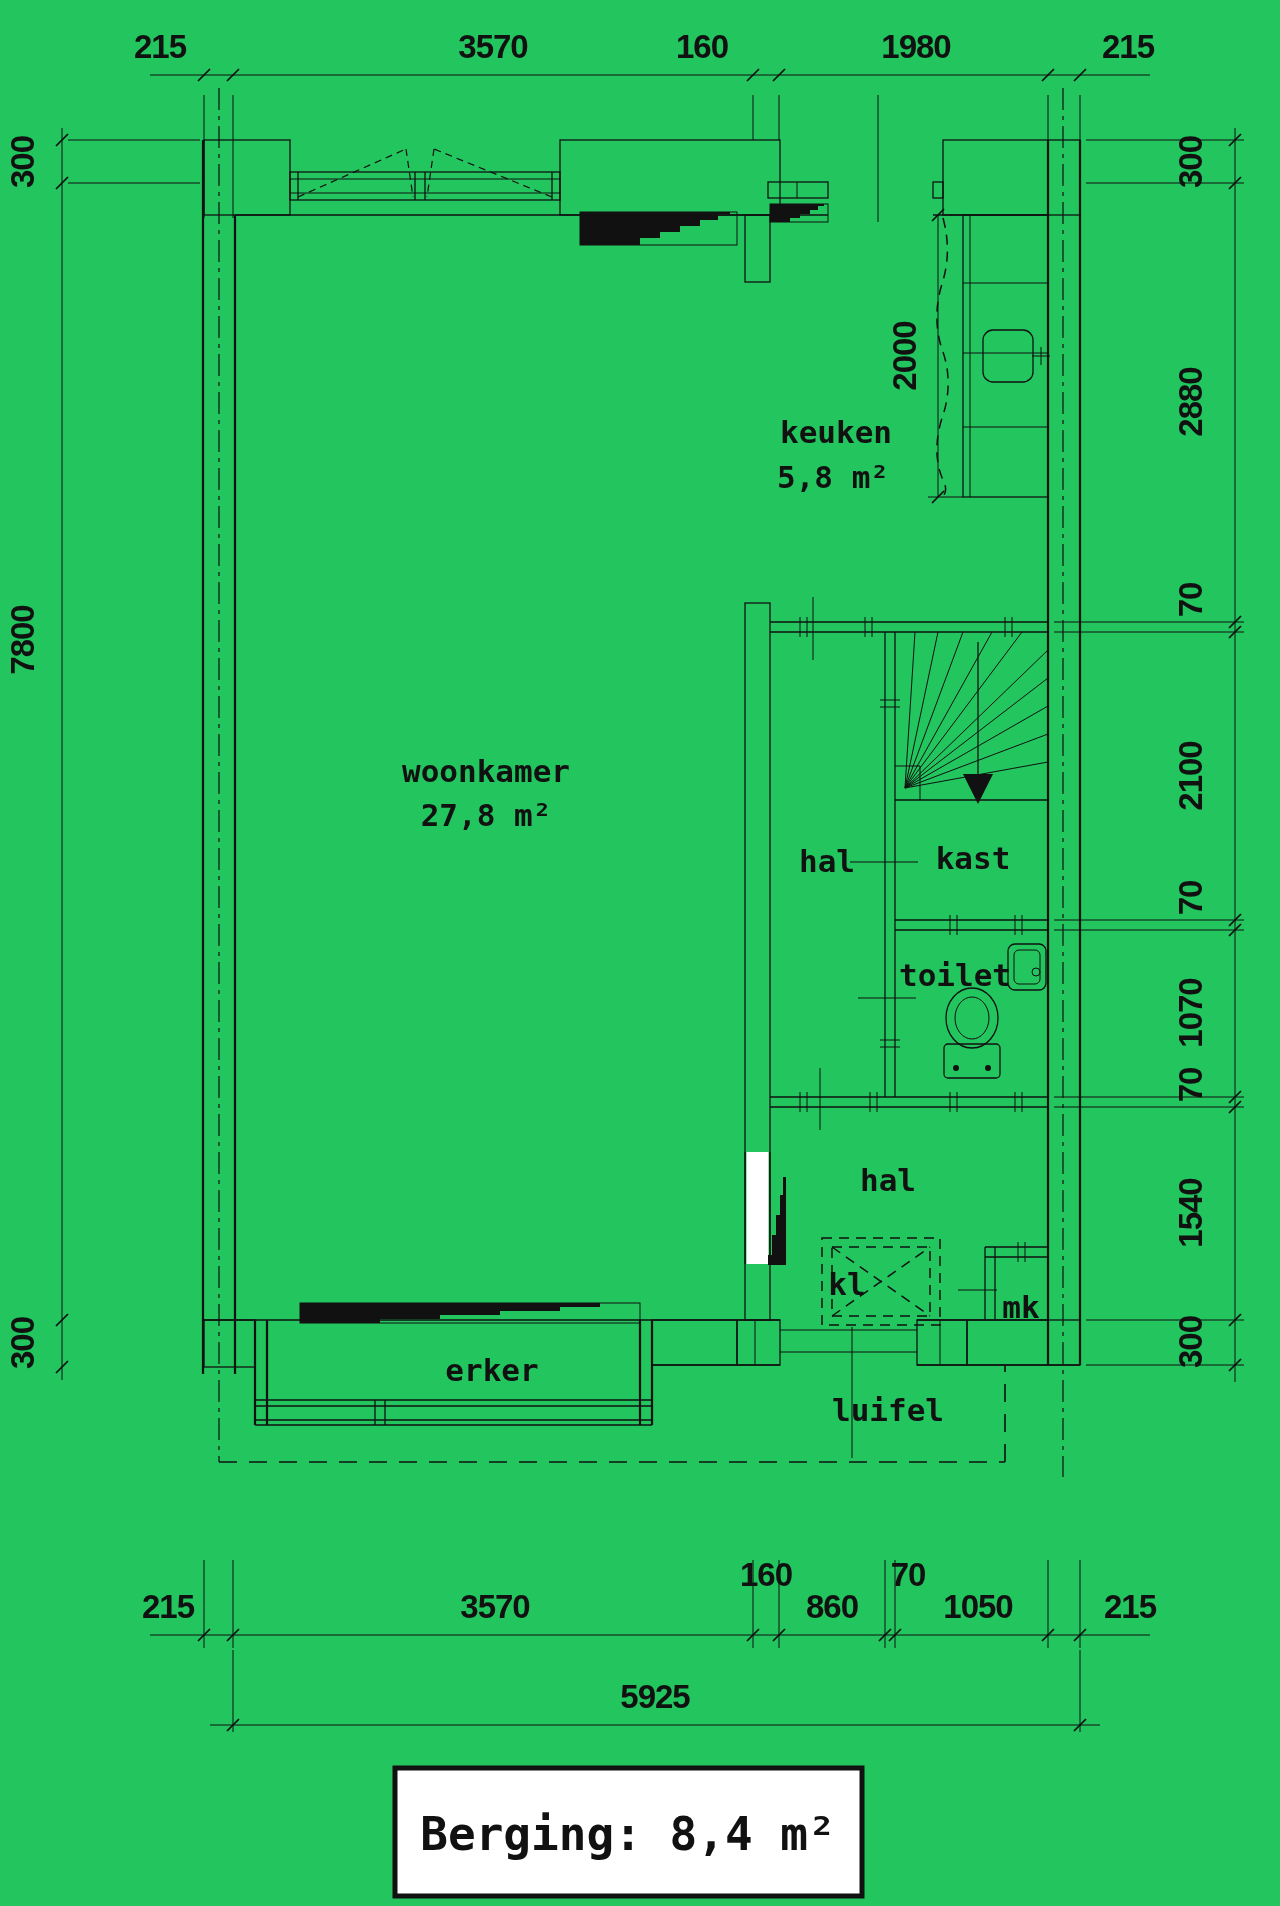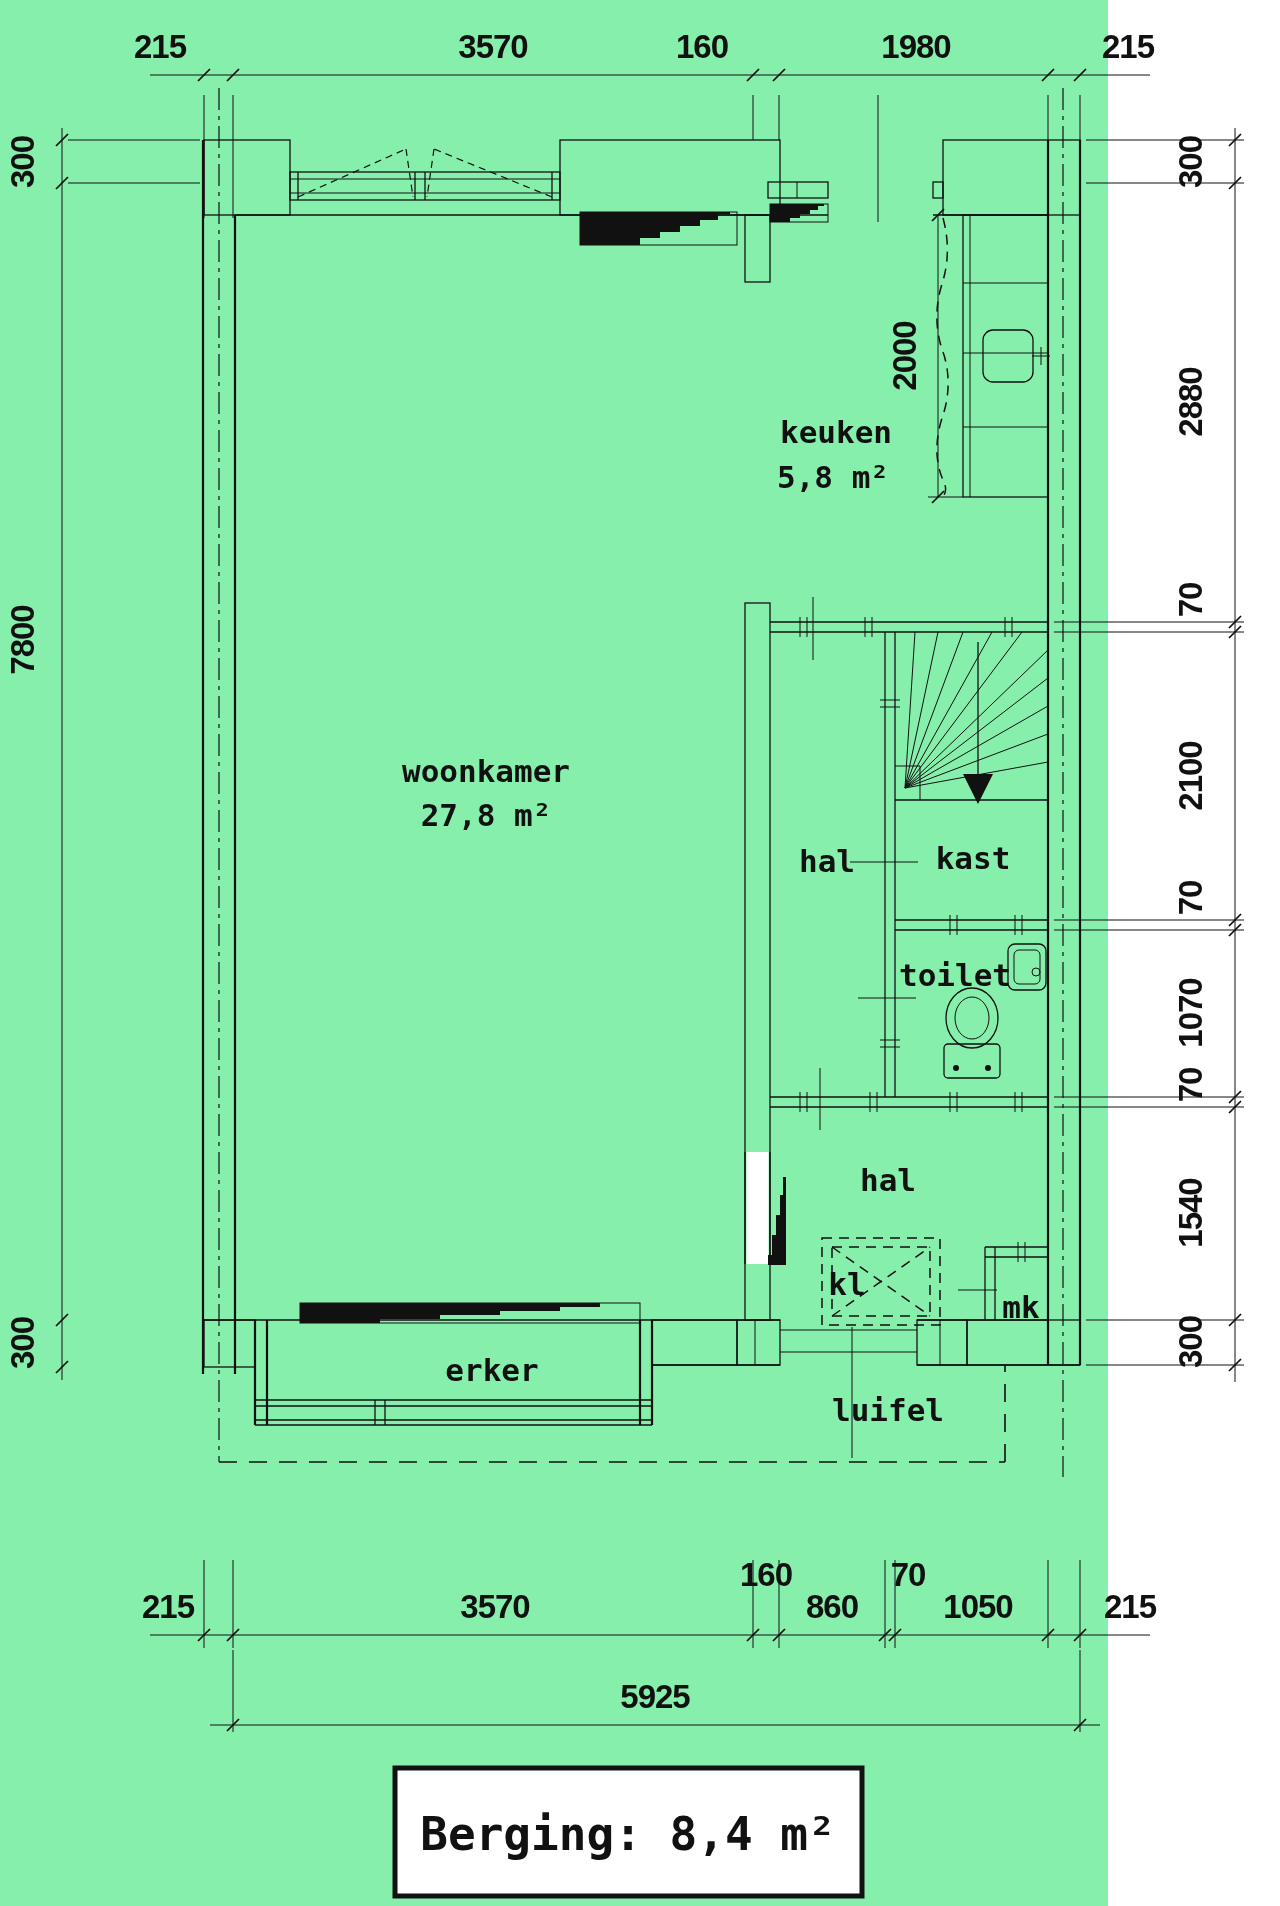--- a/index.html
+++ b/index.html
@@ -1,16 +1,16 @@
 <!DOCTYPE html>
 <html><head>
 <meta charset="utf-8">
 <style>
   html,body{margin:0;padding:0;background:#fff;}
-  #canvas{position:relative;width:1108px;height:1906px;background:#86efac;font-family:"DejaVu Sans Mono",monospace;}
+  #canvas{position:relative;width:1280px;height:1906px;background:#22c55e;font-family:"DejaVu Sans Mono",monospace;}
   svg{display:block}
   .w2{stroke:#111;stroke-width:2.2;fill:none}
   .w1{stroke:#111;stroke-width:1.3;fill:none}
   .thin{stroke:#111;stroke-width:1;fill:none}
   .tk{stroke:#111;stroke-width:1.7;fill:none}
   .dd{stroke:#111;stroke-width:1.2;fill:none;stroke-dasharray:22 6 4 6}
   .dash{stroke:#111;stroke-width:1.6;fill:none;stroke-dasharray:18 12}
   .dash2{stroke:#111;stroke-width:1.5;fill:none;stroke-dasharray:10 7}
   .cas{stroke:#111;stroke-width:1.2;fill:none;stroke-dasharray:7 5}
   .blk{fill:#111;stroke:none}

